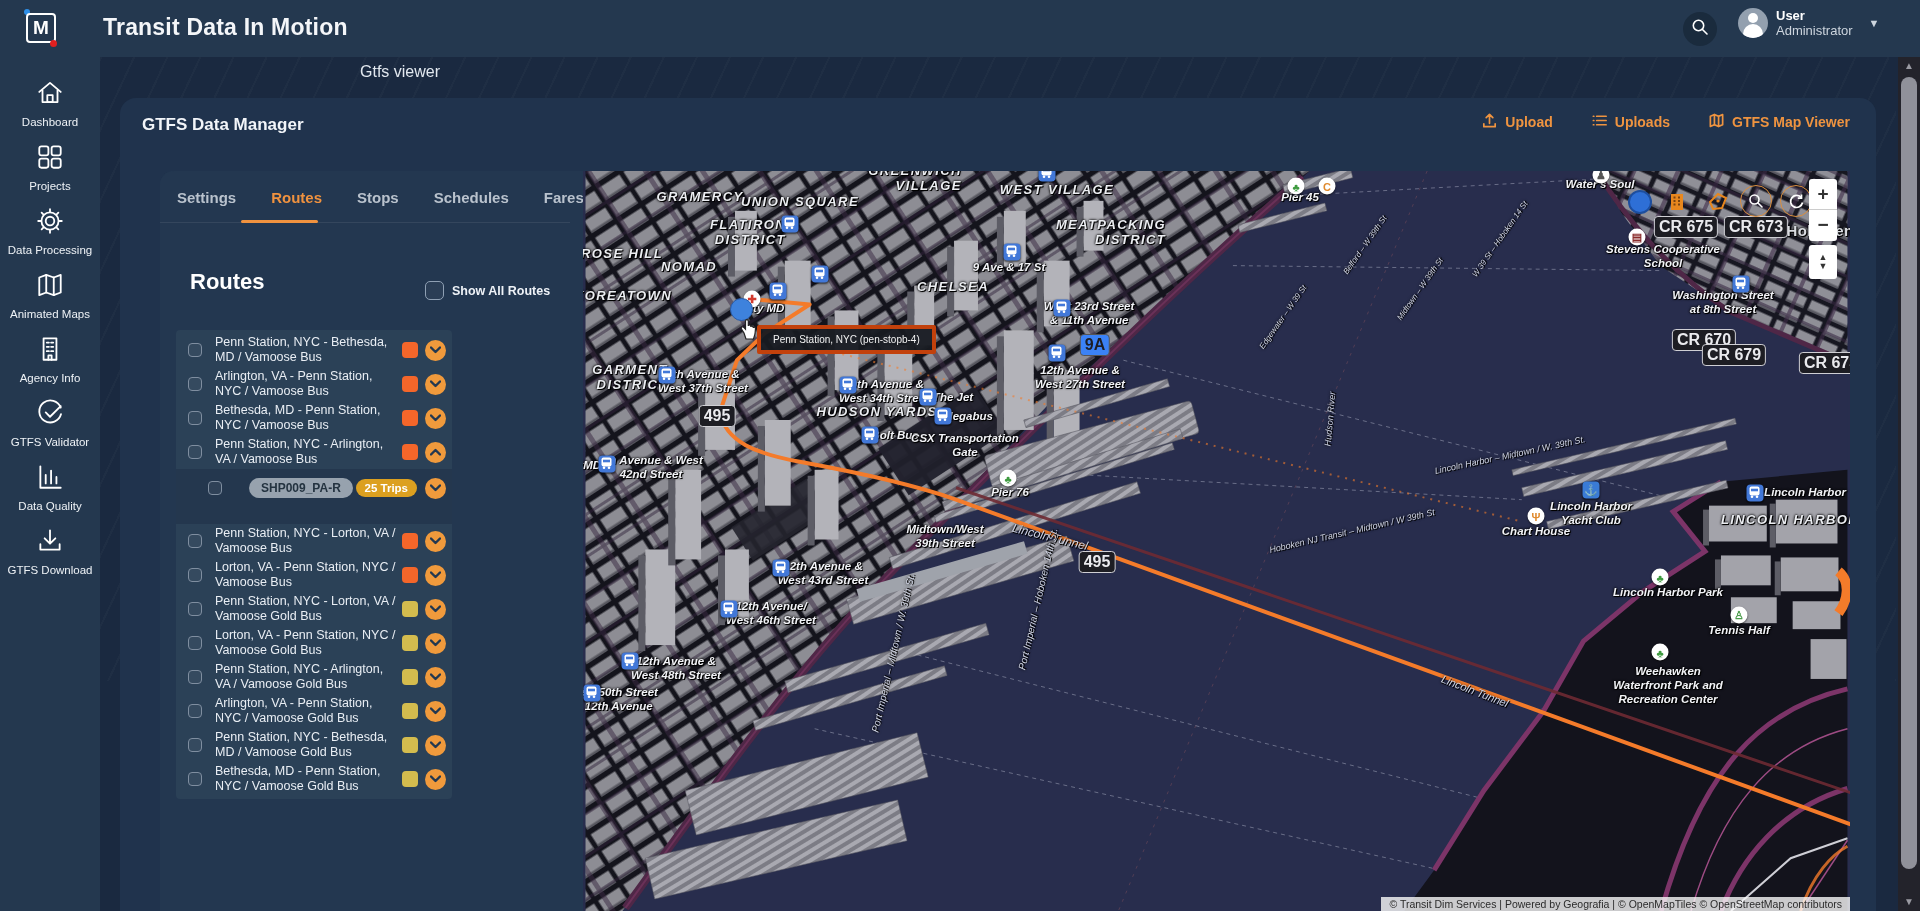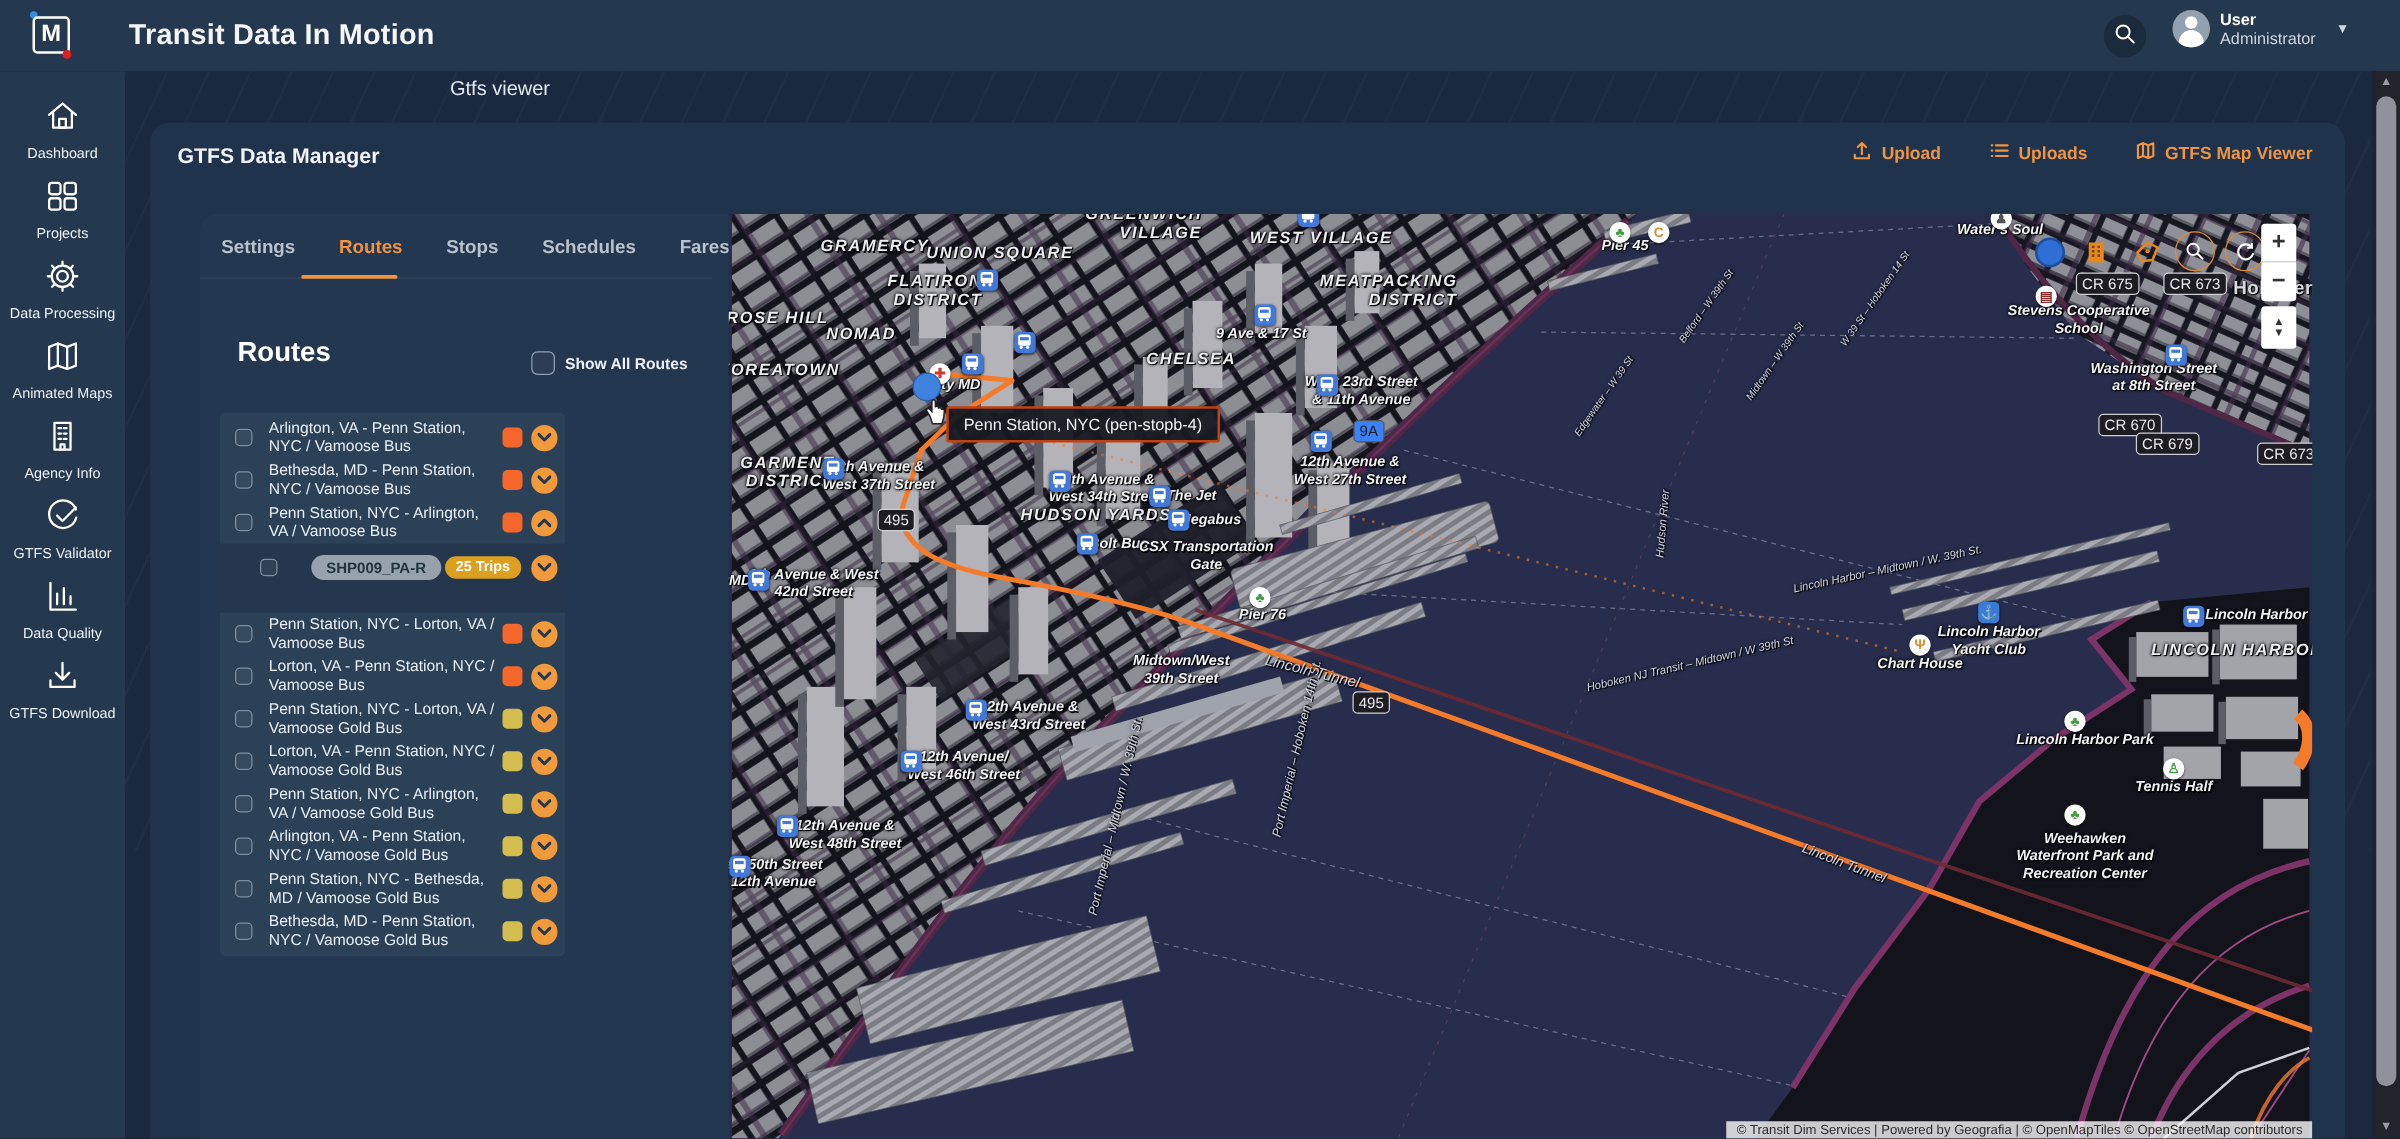--- a/index.html
+++ b/index.html
@@ -68,28 +68,28 @@
   .subrow .chev{margin-left:8px;}
 
   
   .map{position:absolute;left:423px;top:0;width:1267px;height:740px;background:#282d4d;overflow:hidden;}
   .map svg.terrain{position:absolute;left:0;top:0;}
   .lyr{position:absolute;left:0;top:0;width:100%;height:100%;pointer-events:none;}
   .nb{position:absolute;transform:translate(-50%,0);font-size:13px;font-weight:bold;font-style:italic;letter-spacing:1.4px;color:#eceef2;white-space:pre;text-align:right;line-height:15px;text-shadow:0 0 3px #000,0 0 2px #000,1px 1px 0 #000;}
   .nb.big{font-size:15px;font-style:normal;letter-spacing:.4px;color:#d9dbe0;}
   .street{position:absolute;transform:translate(-50%,0);font-size:11.5px;font-weight:600;font-style:italic;color:#f2f3f7;white-space:pre;text-align:center;line-height:14px;text-shadow:0 0 3px #000,0 0 2px #000,1px 1px 0 #000;}
   .ferry{position:absolute;font-style:italic;color:#cfd3e2;white-space:nowrap;text-shadow:0 0 3px #000,1px 1px 0 #000;transform-origin:center;}
-  .shield{position:absolute;transform:translate(-50%,-50%);background:#1d1d23;color:#eaeaee;border:1.5px solid #cfcfd4;border-radius:4px;font-size:12px;font-weight:normal;padding:1px 4px;white-space:nowrap;}
+  .shield{position:absolute;transform:translate(-50%,-50%);background:#1d1d23;color:#eaeaee;border:1.5px solid #cfcfd4;border-radius:4px;font-size:16px;font-weight:bold;padding:1px 4px;white-space:nowrap;}
   .shield.light{background:#3b82f6;color:#1d1d23;border-color:#555;}
   .busmk{position:absolute;width:17px;height:17px;border-radius:4px;background:#4278d8;transform:translate(-50%,-50%);box-shadow:0 1px 2px rgba(0,0,0,.6);}
   .poi{position:absolute;width:17px;height:17px;border-radius:50%;background:#fff;transform:translate(-50%,-50%);display:flex;align-items:center;justify-content:center;font-size:11px;font-weight:bold;box-shadow:0 1px 2px rgba(0,0,0,.6);}
   .poi.sq{border-radius:4px;background:#3a7bd5;color:#fff;}
   .hovstop{position:absolute;left:147px;top:127px;width:23px;height:23px;border-radius:50%;background:#3e82dd;border:1px solid #2a5ca8;}
   .cursor{position:absolute;left:155px;top:146px;}
-  .tooltip{position:absolute;left:174px;top:154px;background:rgba(23,26,33,.95);border:2px solid #c2410c;color:#f2f2f2;font-size:13px;padding:5px 12px;white-space:nowrap;border-radius:2px;}
+  .tooltip{position:absolute;left:174px;top:154px;background:rgba(23,26,33,.95);border:4px solid #c2410c;color:#f2f2f2;font-size:10px;padding:5px 12px;white-space:nowrap;border-radius:2px;}
   .ctl-circle-blue{position:absolute;right:198px;top:19px;width:24px;height:24px;border-radius:50%;background:#2e6fd6;border:2px solid #1d4e9e;}
   .ctl-ico{position:absolute;top:20px;width:22px;height:22px;display:flex;align-items:center;justify-content:center;}
   .ctl-ring{position:absolute;top:14px;width:32px;height:32px;border:1.5px solid #d98e3f;border-radius:50%;display:flex;align-items:center;justify-content:center;}
   .zoomstrip{position:absolute;right:13px;top:8px;width:28px;height:62px;background:#fff;border-radius:3px;color:#333;text-align:center;font-weight:bold;}
   .zoomstrip .zp{font-size:19px;line-height:30px;border-bottom:1px solid #ccc;}
   .zoomstrip .zm{font-size:19px;line-height:30px;}
   .tiltbox{position:absolute;right:13px;top:74px;width:28px;height:34px;background:#fff;border-radius:3px;color:#333;display:flex;flex-direction:column;align-items:center;justify-content:center;font-size:9px;line-height:9px;}
   .attrib{position:absolute;right:0;bottom:-3px;height:17px;background:rgba(250,250,250,.8);color:#2b2b2b;font-size:10.5px;padding:1px 8px;white-space:nowrap;}
 
   
@@ -230,20 +230,30 @@
             <div class="tab">Fares</div>
           </div>
           <div class="tabline"></div>
           <div class="tabline-active"></div>
           <div class="routes-head">Routes</div>
           <div class="showall">
             <div class="cbx"></div>
             <div class="showall-label">Show All Routes</div>
           </div>
           <div class="route-list">
+              <div class="route-row">
+                <div class="cb"></div>
+                <div class="rname">Penn Station, NYC - Bethesda, MD / Vamoose Bus</div>
+                <div class="swatch" style="background: rgb(244, 102, 42);"></div>
+                <div class="chev">
+                  <svg width="11" height="8" viewBox="0 0 11 8">
+                    <use href="#chevicon"></use>
+                  </svg>
+                </div>
+              </div>
               <div class="route-row">
                 <div class="cb"></div>
                 <div class="rname">Arlington, VA - Penn Station, NYC / Vamoose Bus</div>
                 <div class="swatch" style="background: rgb(244, 102, 42);"></div>
                 <div class="chev">
                   <svg width="11" height="8" viewBox="0 0 11 8">
                     <use href="#chevicon"></use>
                   </svg>
                 </div>
               </div>

